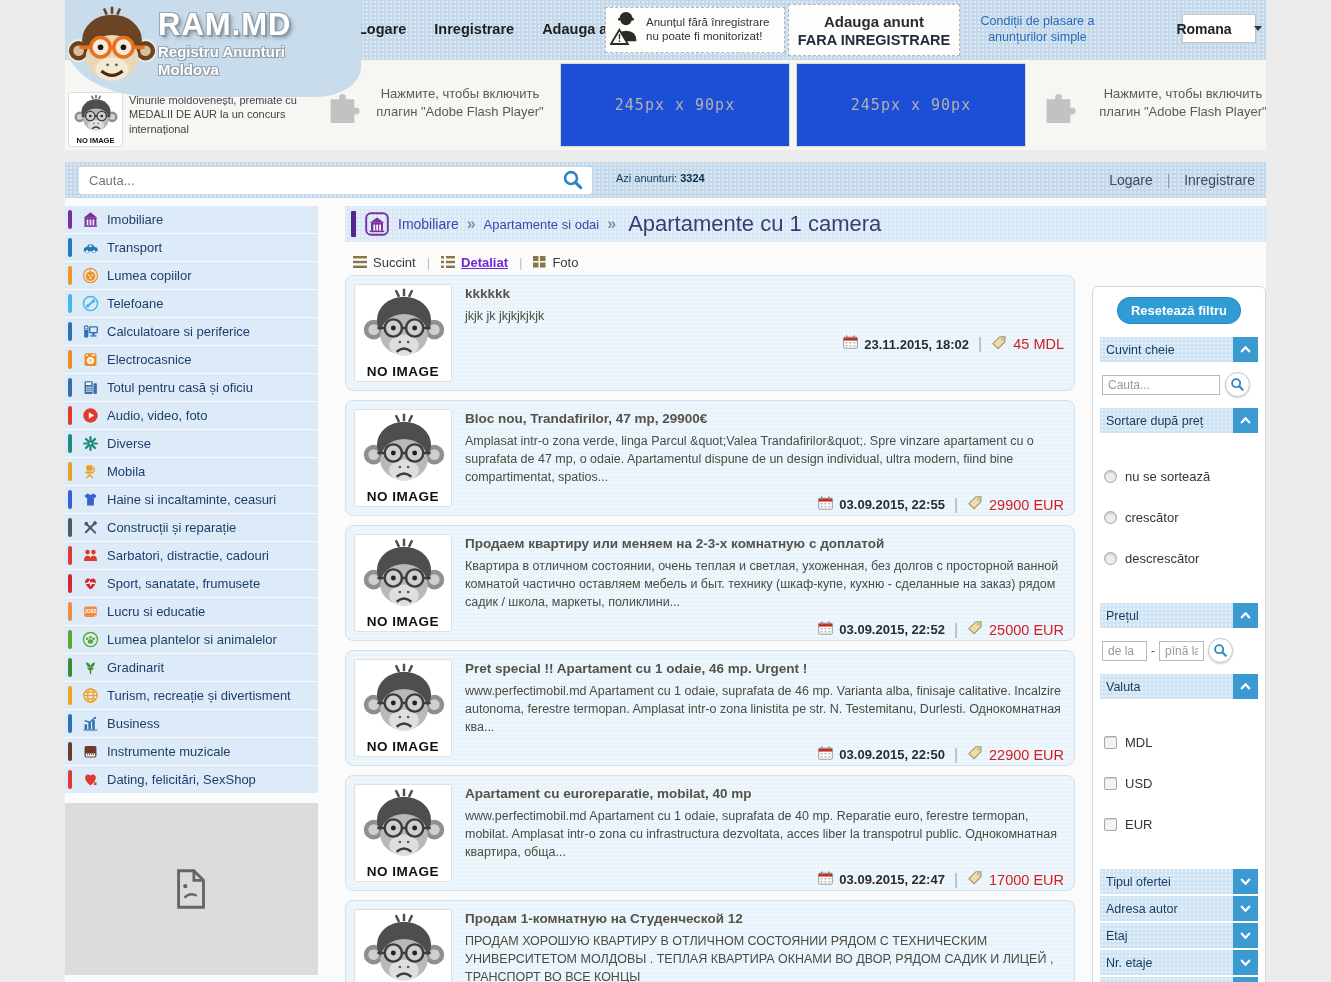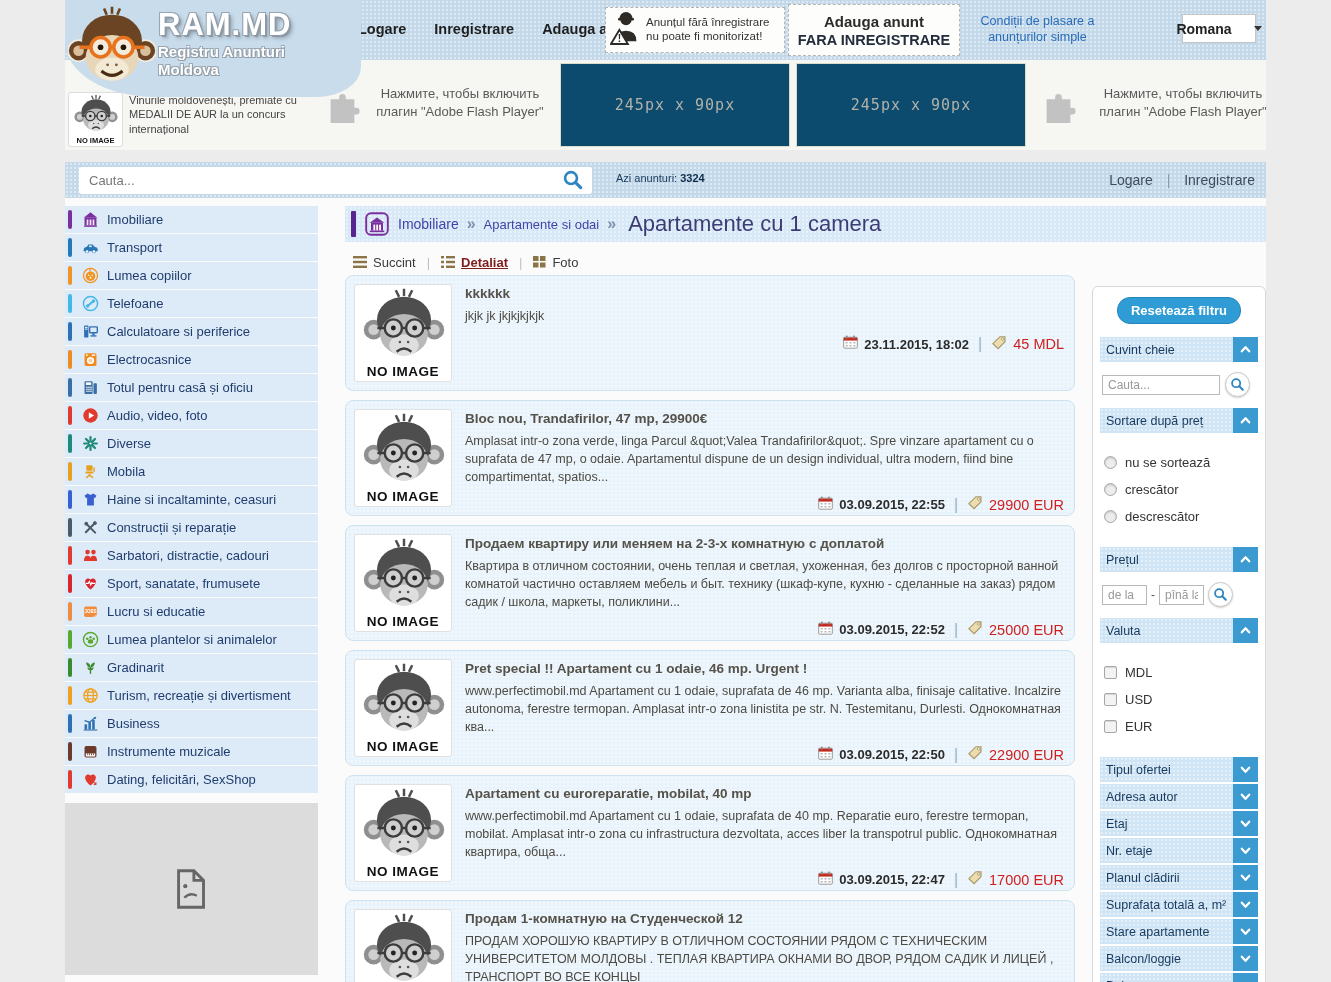--- a/index.html
+++ b/index.html
@@ -42,21 +42,21 @@
   .promo-thumb { position:absolute; left:3px; top:32px; width:55px; height:55px; background:#fff;
                  border:1px solid #ddd; border-radius:3px; overflow:hidden; }
   .promo-thumb svg { width:48px; height:44px; margin:1px 0 0 3px; display:block; }
   .promo-thumb .noimg { position:absolute; bottom:1px; left:0; right:0; text-align:center; font-size:7.5px; font-weight:bold; color:#111; }
   .promo-text { position:absolute; left:64px; top:33px; width:196px; font-size:11px; color:#444; line-height:1.3; }
   .puzzle1 { position:absolute; left:258px; top:26px; }
   .flash1 { position:absolute; left:303px; top:25px; width:184px; }
   .puzzle2 { position:absolute; left:974px; top:26px; }
   .flash2 { position:absolute; left:1020px; top:25px; width:196px; }
   .flash-text { font-size:13px; color:#5a5a5a; text-align:center; line-height:1.35; }
-  .ad-box { position:absolute; top:3px; width:230px; height:84px; background:#0c4a6e; border:1px solid #dcdccc;
+  .ad-box { position:absolute; top:3px; width:230px; height:84px; background:#1d4ed8; border:1px solid #dcdccc;
             display:flex; align-items:center; justify-content:center; }
   .ad-box.b1 { left:495px; } .ad-box.b2 { left:731px; }
   .ad-box span { font-family:"DejaVu Sans Mono", monospace; font-size:15px; letter-spacing:1px; color:#b2b2a8; }
 
   
   .search-row { height:36px; margin-top:12px; background-color:#c3d9ea; position:relative; }
   .search-wrap { position:absolute; left:14px; top:5px; width:513px; height:27px; background:#fff; border-radius:3px; display:flex; align-items:center; }
   .search-input { flex:1; border:none; outline:none; background:transparent; padding:0 10px; font-size:13px; color:#333; font-family:inherit; }
   .search-input::placeholder { color:#777; }
   .search-btn { background:none; border:none; cursor:pointer; padding:2px 8px 0 2px; }
@@ -87,21 +87,21 @@
   .bc-link2 { font-size:13px; }
   .bc-sep { color:#7d93ab; font-size:16px; margin:0 8px; font-weight:bold; }
   .bc-current { color:#3c3c74; font-size:22px; margin-left:4px; white-space:nowrap; }
 
   .belowrow { display:flex; align-items:flex-start; }
   .listcol { width:730px; flex-shrink:0; }
 
   .viewmodes { height:26px; margin-top:7px; display:flex; align-items:center; font-size:13px; color:#3a3a3a; padding-left:8px; }
   .vm { display:flex; align-items:center; gap:6px; cursor:pointer; }
   .vm-label { color:#3a3a3a; }
-  .vm.active .vm-label { font-weight:bold; text-decoration:underline; color:#7f1d1d; }
+  .vm.active .vm-label { font-weight:bold; text-decoration:underline; color:#6d28d9; }
   .vm-sep { color:#c0c0c0; margin:0 11px; }
 
   .listing { display:flex; padding:8px; height:116px; border:1px solid #cfe2f0; background-color:#e9f3fb;
              border-radius:8px; margin-bottom:9px; cursor:pointer; }
   .thumb { width:98px; height:98px; background:#fff; border:1px solid #e0e0e0; border-radius:3px;
            position:relative; overflow:hidden; flex-shrink:0; }
   .thumb .monkey { width:88px; height:82px; position:absolute; left:5px; top:2px; }
   .noimg-l { position:absolute; bottom:2px; left:0; right:0; text-align:center; font-weight:bold; font-size:13.5px; color:#101010; letter-spacing:.5px; }
   .lbody { flex:1; margin-left:13px; display:flex; flex-direction:column; min-width:0; }
   .ltitle { font-weight:bold; font-size:13.5px; color:#55524a; margin:2px 0 7px; }
@@ -119,21 +119,21 @@
   .fsec-h { display:flex; align-items:center; height:25px; background-color:#cfe4f4; margin-bottom:2px; cursor:pointer; }
   .flabel { flex:1; padding-left:6px; font-size:12.5px; color:#173a5e; white-space:nowrap; overflow:hidden; }
   .ftoggle { width:25px; height:25px; background:#3b9ad0; display:flex; align-items:center; justify-content:center; flex-shrink:0; }
   .fsec-body { padding:8px 2px 11px; }
   .fsearch-row { display:flex; align-items:center; gap:5px; }
   .finput { height:20px; border:1px solid #b8b8b8; font-size:12px; padding:2px 5px; color:#444; font-family:inherit; outline:none; }
   .finput::placeholder { color:#999; }
   .fsearch-input { width:118px; }
   .fsearch-btn { width:25px; height:25px; border-radius:50%; background:#fff; border:1px solid #c8c8c8;
                  display:flex; align-items:center; justify-content:center; box-shadow:0 1px 2px rgba(0,0,0,.18); cursor:pointer; }
-  .fradio-row, .fcheck-row { display:flex; align-items:center; gap:8px; margin:12px 2px; cursor:pointer; }
+  .fradio-row, .fcheck-row { display:flex; align-items:center; gap:8px; margin:26px 2px; cursor:pointer; }
   .radio { width:13px; height:13px; border-radius:50%; background:#ededed; border:1px solid #a8a8a8; box-shadow:inset 0 1px 2px rgba(0,0,0,.2); flex-shrink:0; }
   .cbox { width:13px; height:13px; border-radius:2px; background:#f3f3f3; border:1px solid #a8a8a8; box-shadow:inset 0 1px 1px rgba(0,0,0,.12); flex-shrink:0; }
   .fopt-label { font-size:13px; color:#333; }
   .range-row { display:flex; align-items:center; gap:4px; }
   .range-input { width:45px; }
   .range-dash { color:#555; font-size:12px; }
 </style>
 </head>
 <body>
 

